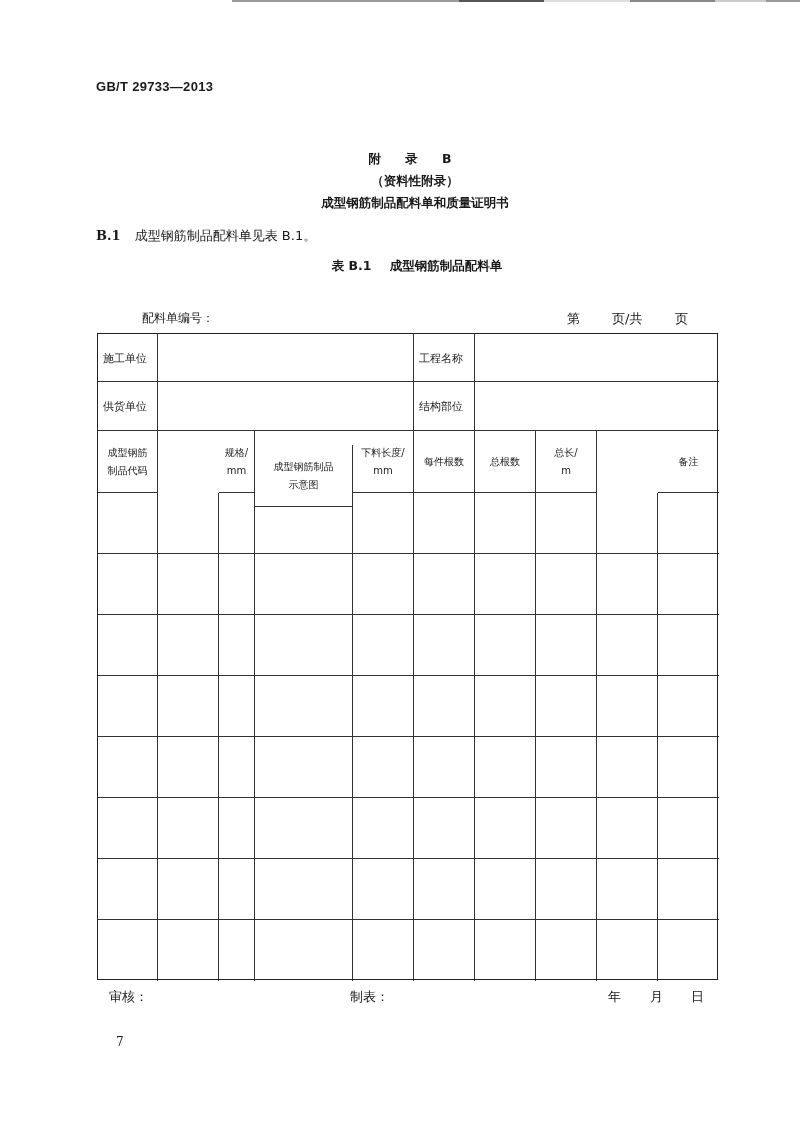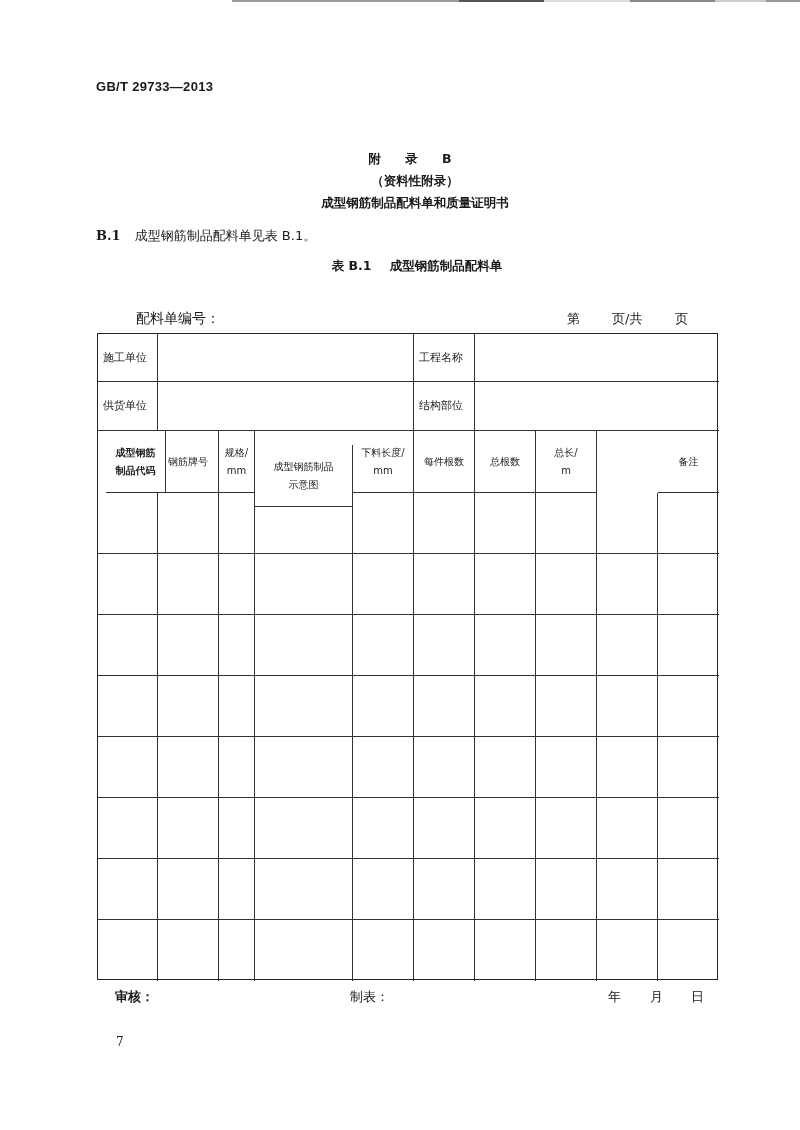--- a/index.html
+++ b/index.html
@@ -29,21 +29,21 @@
       font-family: "DejaVu Sans", sans-serif;
     }
     .clause .num { font-weight: bold; margin-right: 10px; font-family: "DejaVu Serif", serif; }
     .table-caption {
       position: absolute; left: 0; width: 800px; top: 258px; text-align: center;
       font-weight: bold; font-size: 12.5px; padding-left: 34px; box-sizing: border-box;
       font-family: "DejaVu Sans", sans-serif;
     }
     .table-caption .num { margin-right: 14px; text-align: right; }
     .form-no {
-      position: absolute; left: 136px; top: 310px; font-size: 14px;
+      position: absolute; left: 142px; top: 310px; font-size: 12px;
       font-family: Liberation Serif, serif;
     }
     .pager {
       position: absolute; left: 567px; top: 310px; font-size: 13px;
       font-family: "DejaVu Sans", sans-serif; display: flex;
     }
     .pager span { display: inline-block; }
     .pager .p1 { width: 45px; }
     .pager .p2 { width: 63px; }
 
@@ -51,21 +51,21 @@
       position: absolute; left: 97px; top: 333px; width: 621px; height: 647px;
       border: 1.6px solid #222; box-sizing: border-box;
     }
     .cell {
       position: absolute; box-sizing: border-box;
       border-right: 1px solid #333; border-bottom: 1px solid #333;
       display: flex; align-items: center; justify-content: center;
       font-family: "DejaVu Sans", sans-serif; font-size: 10px; color: #222;
       text-align: center; line-height: 18px;
     }
-    .cell.lbl { justify-content: flex-start; padding-left: 5px; font-size: 11px; }
+    .cell.lbl { justify-content: flex-start; padding-left: 5px; font-size: 11px; font-family: Liberation Serif, serif; }
     .cell.hdr { font-size: 10px; white-space: pre-line; }
     .cell.nor { border-right: none; }
     .cell.nob { border-bottom: none; }
 
     .sign {
       position: absolute; top: 988px; font-size: 13px;
       font-family: "DejaVu Sans", sans-serif;
     }
     .date { position: absolute; top: 988px; font-size: 13px; font-family: "DejaVu Sans", sans-serif; }
     .page-num {
@@ -105,23 +105,22 @@
 
 <div class="grid" id="grid">
     <div class="cell lbl" style="left: 0px; top: 0px; width: 60px; height: 48px;">施工单位</div>
     <div class="cell " style="left: 60px; top: 0px; width: 256px; height: 48px;"></div>
     <div class="cell lbl" style="left: 316px; top: 0px; width: 61px; height: 48px;">工程名称</div>
     <div class="cell  nor" style="left: 377px; top: 0px; width: 244px; height: 48px;"></div>
     <div class="cell lbl" style="left: 0px; top: 48px; width: 60px; height: 49px;">供货单位</div>
     <div class="cell " style="left: 60px; top: 48px; width: 256px; height: 49px;"></div>
     <div class="cell lbl" style="left: 316px; top: 48px; width: 61px; height: 49px;">结构部位</div>
     <div class="cell  nor" style="left: 377px; top: 48px; width: 244px; height: 49px;"></div>
-    <div class="cell hdr" style="left: 8px; top: 97px; width: 60px; height: 62px; font-weight: bold;">成型钢筋
+    <div class="cell hdr" style="left: 0px; top: 97px; width: 60px; height: 62px;">成型钢筋
 制品代码</div>
-    <div class="cell hdr" style="left: 60px; top: 97px; width: 61px; height: 62px;">钢筋牌号</div>
     <div class="cell hdr" style="left: 121px; top: 97px; width: 36px; height: 62px;">规格/
 mm</div>
     <div class="cell hdr" style="left: 157px; top: 111px; width: 98px; height: 62px;">成型钢筋制品
 示意图</div>
     <div class="cell hdr" style="left: 255px; top: 97px; width: 61px; height: 62px;">下料长度/
 mm</div>
     <div class="cell hdr" style="left: 316px; top: 97px; width: 61px; height: 62px;">每件根数</div>
     <div class="cell hdr" style="left: 377px; top: 97px; width: 61px; height: 62px;">总根数</div>
     <div class="cell hdr" style="left: 438px; top: 97px; width: 61px; height: 62px;">总长/
 m</div>
@@ -201,19 +200,19 @@
     <div class="cell  nob" style="left: 121px; top: 586px; width: 36px; height: 61px;"></div>
     <div class="cell  nob" style="left: 157px; top: 586px; width: 98px; height: 61px;"></div>
     <div class="cell  nob" style="left: 255px; top: 586px; width: 61px; height: 61px;"></div>
     <div class="cell  nob" style="left: 316px; top: 586px; width: 61px; height: 61px;"></div>
     <div class="cell  nob" style="left: 377px; top: 586px; width: 61px; height: 61px;"></div>
     <div class="cell  nob" style="left: 438px; top: 586px; width: 61px; height: 61px;"></div>
     <div class="cell  nob" style="left: 499px; top: 586px; width: 61px; height: 61px;"></div>
     <div class="cell  nor nob" style="left: 560px; top: 586px; width: 61px; height: 61px;"></div>
   </div>
 
-<div class="sign" style="left:115px;font-weight:bold;">审核：</div>
+<div class="sign" style="left:109px;">审核：</div>
 <div class="sign" style="left:350px;">制表：</div>
 <div class="date" style="left:608px;">年</div>
 <div class="date" style="left:650px;">月</div>
 <div class="date" style="left:691px;">日</div>
 
 <div class="page-num">7</div>
 
 </body></html>

